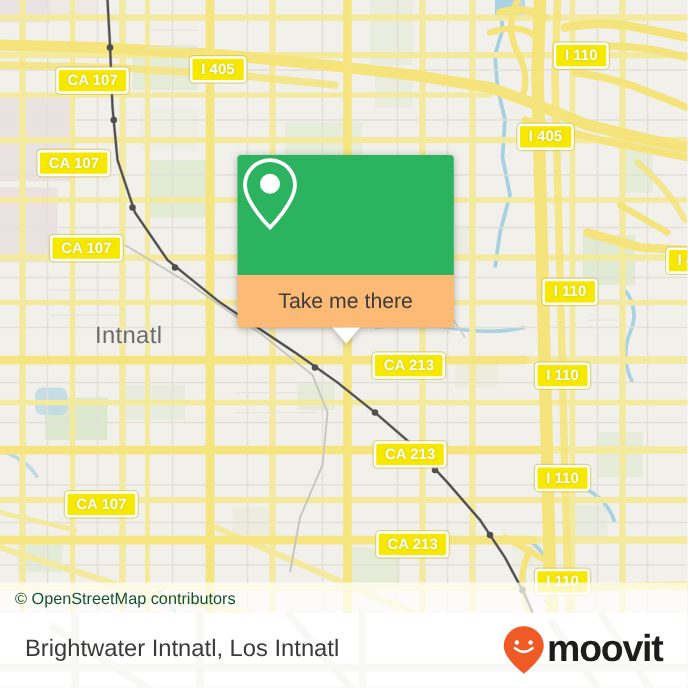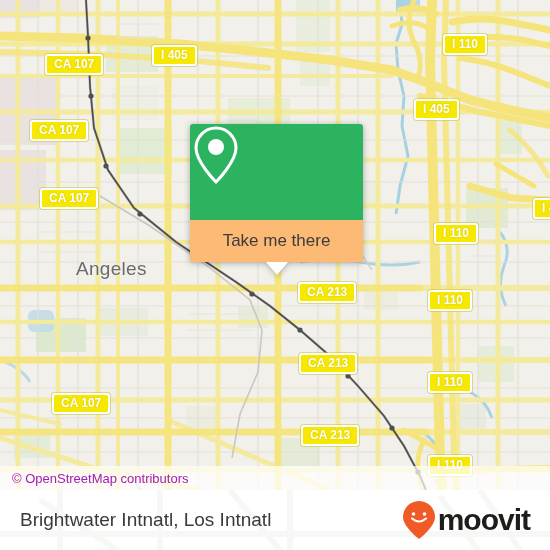--- a/index.html
+++ b/index.html
@@ -32,21 +32,21 @@
   #popup .foot{height:42px;background:#fdba74;border-radius:0 0 3px 3px;
      display:flex;align-items:center;justify-content:center;
      color:#3c3c3c;font-size:17px;}
   #popup .tail{position:absolute;left:76px;top:138px;width:0;height:0;
      border-left:11px solid transparent;border-right:11px solid transparent;
      border-top:13px solid #fff;}
 
   
   #attrib{position:absolute;left:0;bottom:0;width:550px;height:24px;
      background:rgba(255,255,255,.72);display:flex;align-items:center;}
-  #attrib span{font-size:13px;color:#a21caf;padding-left:12px;}
+  #attrib span{font-size:13px;color:#14532d;padding-left:12px;}
 
   
   #bottom{position:absolute;left:0;top:490px;width:550px;height:60px;
      background:#fff;overflow:hidden;}
   #bottom .wm{position:absolute;left:0;top:-60px;opacity:.30;}
   #bottom .inner{position:relative;width:100%;height:100%;
      display:flex;align-items:center;justify-content:space-between;
      padding:0 20px 0 20px;box-sizing:border-box;}
   #title{font-size:19px;color:#3a3a3a;white-space:nowrap;}
   #logo{display:flex;align-items:center;gap:2px;}
@@ -224,21 +224,21 @@
         <path d="M40 232 L96 232"></path>
           <path d="M40 252 L96 252"></path>
         <path d="M188 314 L254 314"></path>
           <path d="M188 330 L254 330"></path>
         <path d="M470 240 L498 240"></path>
           <path d="M470 256 L498 256"></path>
         <path d="M330 452 L400 452"></path>
       </g>
     </svg>
 
-    <div class="place-label" style="left:76px;top:258px">Angeles</div>
+    <div class="place-label" style="left:76px;top:258px">Intnatl</div>
 
     <div class="shield" style="left:45px;top:54px">CA 107</div>
     <div class="shield" style="left:152px;top:45px">I 405</div>
     <div class="shield" style="left:443px;top:34px">I 110</div>
     <div class="shield" style="left:30px;top:120px">CA 107</div>
     <div class="shield" style="left:414px;top:99px">I 405</div>
     <div class="shield" style="left:40px;top:188px">CA 107</div>
     <div class="shield" style="left:533px;top:198px">I 4</div>
     <div class="shield" style="left:434px;top:223px">I 110</div>
     <div class="shield" style="left:298px;top:282px">CA 213</div>

